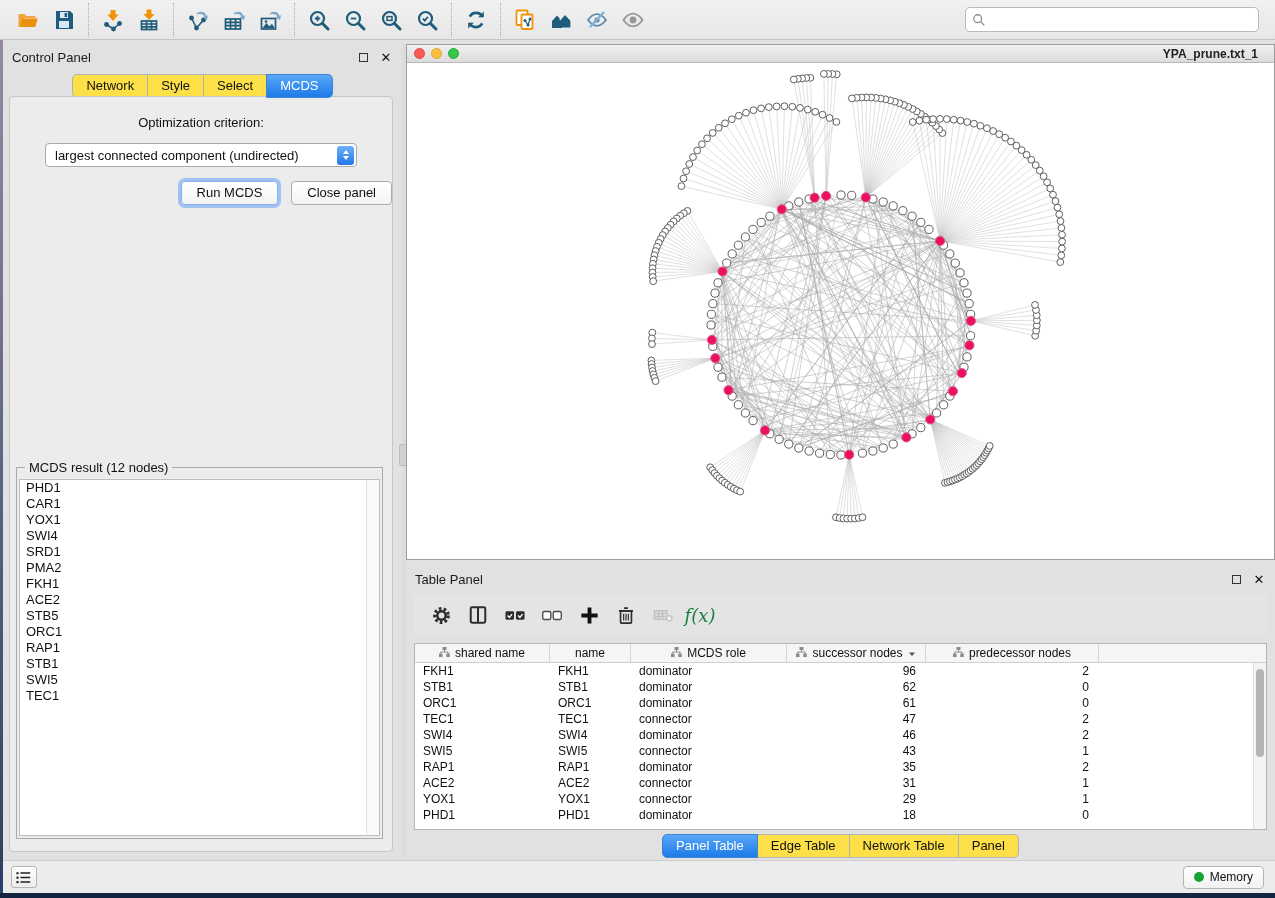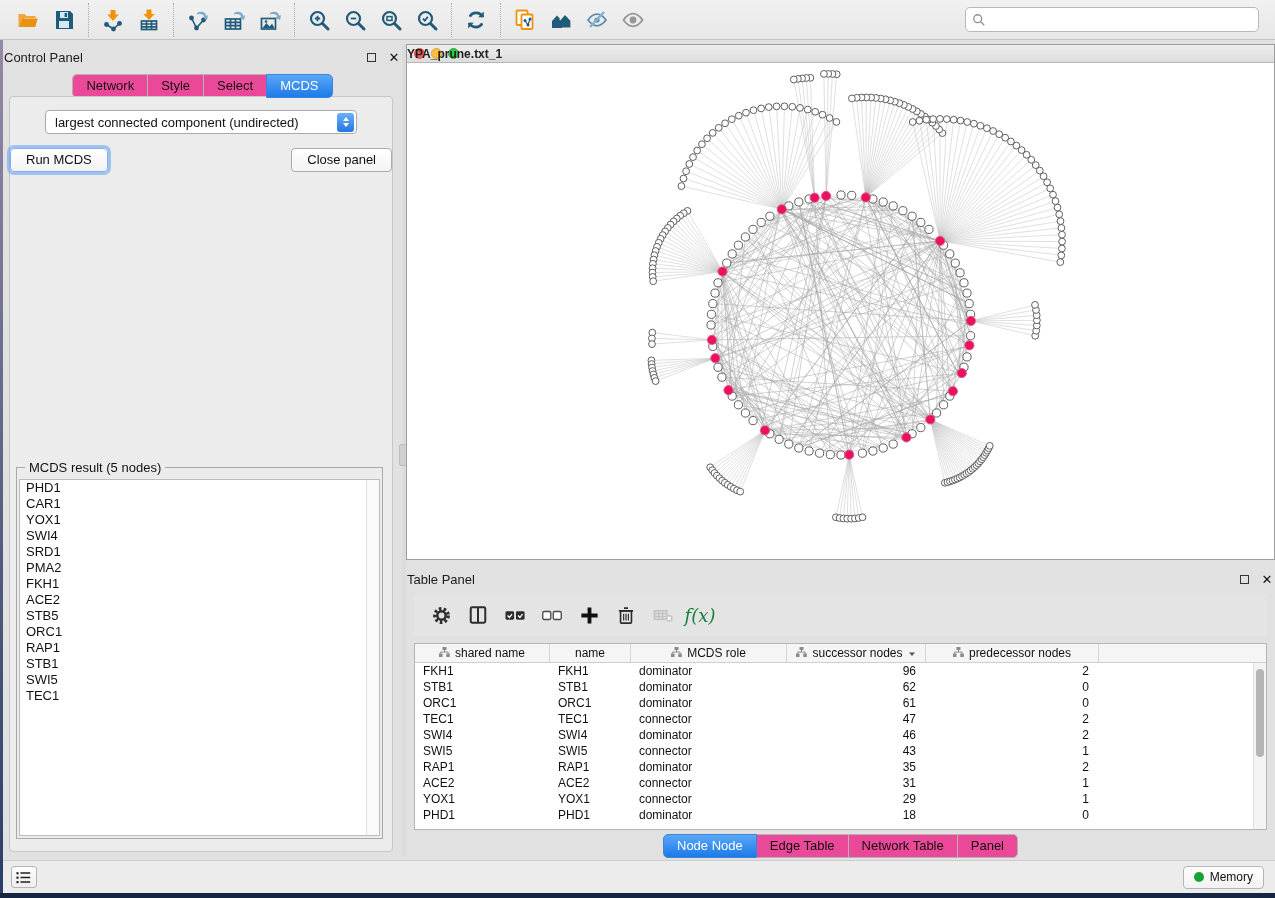--- a/index.html
+++ b/index.html
@@ -22,46 +22,46 @@
   .searchbox input { border:none; outline:none; flex:1; font-size:12px; font-family:inherit; background:transparent; }
 
   
   .ctrlcol { position:absolute; left:3px; top:44px; width:399px; height:812px; background:#e1e1e1; }
   .rightcol { position:absolute; left:406px; top:44px; width:869px; height:812px; }
   .vsplit { position:absolute; left:402px; top:44px; width:4px; height:812px; background:#dcdcdc; }
   .vsplit .handle { position:absolute; left:-3px; top:400px; width:9px; height:22px; background:#d0d0d0;
     border:1px solid #bdbdbd; border-radius:2px; }
 
   
-  .paneltitle { height:26px; display:flex; align-items:center; padding:0 1px; font-size:13px; color:#1b1b1b; }
+  .paneltitle { height:26px; display:flex; align-items:center; padding:0 9px; font-size:13px; color:#1b1b1b; }
   .paneltitle .flex1 { flex:1; }
   .wicon { width:14px; height:14px; display:flex; align-items:center; justify-content:center; margin-left:9px; }
   .float-ico { width:9px; height:9px; border:1.6px solid #333; }
   .close-ico { font-size:13px; font-weight:bold; color:#111; line-height:1; }
 
   .seg { display:flex; justify-content:center; }
-  .seg-btn { font-size:13px; color:#111; background:#ec4899; border:1px solid #b3b3b3; padding:3px 13px 4px;
+  .seg-btn { font-size:13px; color:#111; background:#fde047; border:1px solid #b3b3b3; padding:3px 13px 4px;
     margin-left:-1px; position:relative; }
   .seg-btn:first-child { border-radius:5px 0 0 5px; margin-left:0; }
   .seg-btn:last-child { border-radius:0 5px 5px 0;text-align:center; }
   .seg-btn.active { background:linear-gradient(#59a7f7,#1d7ae9); color:#fff; border-color:#3c85d8; z-index:1; }
 
   .cp-tabs { position:absolute; left:0; right:0; top:30px; }
   .cp-inner { position:absolute; left:6px; right:9px; top:52px; bottom:4px; background:#ececec;
     border:1px solid #c6c6c6; border-radius:4px; }
   .opt-label { text-align:center; margin-top:18px; font-size:13px; color:#111; }
   .selectbox { width:312px; height:24px; margin:13px auto 0; background:#fff; border:1px solid #aaa;
     border-radius:4px; display:flex; align-items:center; padding-left:9px; font-size:13px; color:#111; }
   .selectbox .flex1 { flex:1; }
   .stepper { width:17px; height:19px; margin-right:2px; border-radius:3px;
     background:linear-gradient(#6cb1f8,#2476e8); display:flex; flex-direction:column;
     align-items:center; justify-content:center; gap:2px; }
   .tri-up { width:0; height:0; border-left:3.5px solid transparent; border-right:3.5px solid transparent; border-bottom:4px solid #fff; }
   .tri-dn { width:0; height:0; border-left:3.5px solid transparent; border-right:3.5px solid transparent; border-top:4px solid #fff; }
-  .btnrow { display:flex; justify-content:space-between; gap:6px; margin-top:14px; }
+  .btnrow { display:flex; justify-content:flex-end; gap:13px; margin-top:14px; }
   .pbtn { font-size:13px; color:#111; background:linear-gradient(#ffffff,#f3f3f3); border:1px solid #ababab;
     border-radius:4px; padding:3px 15px 4px; }
   .pbtn.focused { box-shadow:0 0 0 3px rgba(98,160,245,.55); border-color:#85aff0; }
 
   .group { position:absolute; left:6px; right:9px; top:370px; height:372px; border:1px solid #a9a9a9; }
   .group-label { position:absolute; top:-8px; left:8px; background:#ececec; padding:0 4px; font-size:13px; color:#111; }
   .mcds-list { position:absolute; left:2px; right:2px; top:11px; bottom:2px; background:#fff;
     border:1px solid #bdbdbd; overflow:hidden; }
   .mcds-scroll { position:absolute; right:0; top:0; bottom:0; width:13px; background:#fafafa; border-left:1px solid #e3e3e3; }
   .mcds-item { font-size:13px; color:#111; line-height:16px; padding-left:6px; }
@@ -69,21 +69,21 @@
   
   .netwin { position:absolute; left:0; top:0; width:869px; height:516px; border:1px solid #9d9d9d;
     background:#fff; }
   .nettitle { height:18px; background:linear-gradient(#efefef,#dcdcdc); border-bottom:1px solid #b6b6b6;
     display:flex; align-items:center; padding:0 7px; position:relative; }
   .lights { display:flex; gap:6px; }
   .light { width:11px; height:11px; border-radius:50%; }
   .light.r { background:#fc5b57; border:1px solid #e2463f; }
   .light.y { background:#fdbe41; border:1px solid #e0a430; }
   .light.g { background:#34c84a; border:1px solid #2aa73c; }
-  .nettitle .ttl { position:absolute; left:0; right:8px; text-align:left; font-size:12px; font-weight:bold; color:#222; }
+  .nettitle .ttl { position:absolute; left:0; right:16px; text-align:right; font-size:12px; font-weight:bold; color:#222; }
   .netcanvas { position:absolute; left:0; top:18px; right:0; bottom:0; background:#fff; }
 
   
   .tablepanel { position:absolute; left:0; top:522px; width:869px; height:290px; }
   .tp-toolbar { position:absolute; left:8px; right:8px; top:28px; height:42px; background:#e4e4e4;
     border-radius:2px; display:flex; align-items:center; gap:11px; padding:0 14px; }
   .tico { width:26px; height:26px; display:flex; align-items:center; justify-content:center; }
   .fx { font-family:"DejaVu Serif","Liberation Serif",serif; font-style:italic; font-size:18px; color:#15803d; }
   .tbl { position:absolute; left:8px; right:8px; top:77px; height:187px; background:#fff; border:1px solid #b5b5b5; }
   .thead { display:flex; height:19px; background:#f5f5f5; border-bottom:1px solid #cfcfcf; }
@@ -277,34 +277,35 @@
           <span class="close-ico">✕</span>
         </span>
     </div>
     <div class="seg cp-tabs" id="cp-tabs">
         <div class="seg-btn">Network</div>
         <div class="seg-btn">Style</div>
         <div class="seg-btn">Select</div>
         <div class="seg-btn active">MCDS</div>
       </div>
     <div class="cp-inner">
+      <div class="opt-label">Optimization criterion:</div>
       <div class="selectbox">
         <span>largest connected component (undirected)</span>
         <span class="flex1"></span>
         <span class="stepper">
             <span class="tri-up"></span>
             <span class="tri-dn"></span>
           </span>
       </div>
       <div class="btnrow">
         <button class="pbtn focused">Run MCDS</button>
         <button class="pbtn">Close panel</button>
       </div>
       <div class="group">
-        <div class="group-label">MCDS result (5 nodes)</div>
+        <div class="group-label">MCDS result (12 nodes)</div>
         <div class="mcds-list" id="mcds-list">
           <div class="mcds-scroll"></div>
         <div class="mcds-item">PHD1</div>
             <div class="mcds-item">CAR1</div>
             <div class="mcds-item">YOX1</div>
             <div class="mcds-item">SWI4</div>
             <div class="mcds-item">SRD1</div>
             <div class="mcds-item">PMA2</div>
             <div class="mcds-item">FKH1</div>
             <div class="mcds-item">ACE2</div>
@@ -1186,21 +1187,21 @@
               <div class="td" style="width: 156px;">dominator</div>
               <div class="td num" style="width: 139px;">18</div>
               <div class="td num" style="width: 173px;">0</div>
             </div>
           </div>
         <div class="tbl-scroll">
             <div class="tbl-thumb"></div>
           </div>
       </div>
       <div class="seg tp-tabs" id="tp-tabs">
-          <div class="seg-btn active">Node Node</div>
+          <div class="seg-btn active">Panel Table</div>
           <div class="seg-btn">Edge Table</div>
           <div class="seg-btn">Network Table</div>
           <div class="seg-btn">Panel</div>
         </div>
     </div>
   </div>
 
   <div class="statusbar">
     <span class="listbtn">
       <svg width="16" height="13" viewBox="0 0 18 14">

